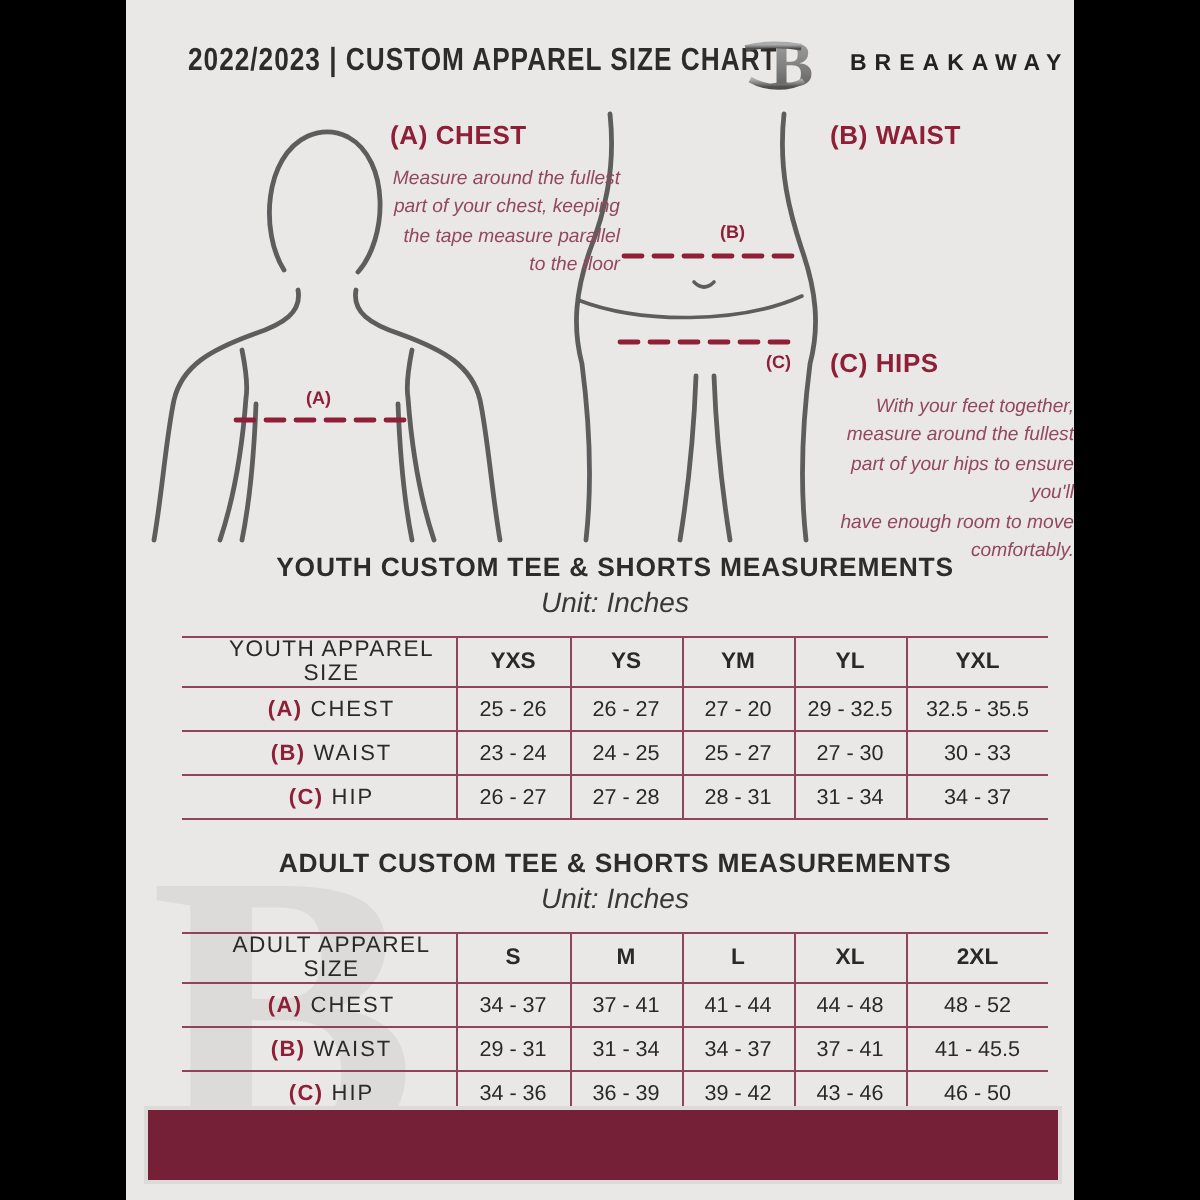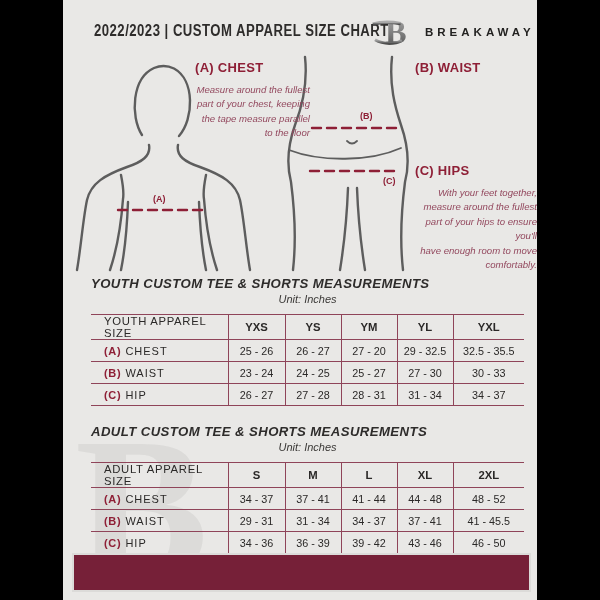--- a/index.html
+++ b/index.html
@@ -24,28 +24,28 @@
   .fig .thin{stroke-width:1.8;}
   .fig .dash{stroke:#8e1f36;stroke-width:2.4;stroke-dasharray:9 6;}
   .fig text{fill:#8e1f36;font-size:9px;font-weight:bold;font-family:"Liberation Sans",sans-serif;}
 
   .inst{position:absolute;z-index:1;}
   .inst h3{margin:0 0 8px 0;font-size:13px;font-weight:bold;color:#8e1f36;letter-spacing:.3px;}
   .inst p{margin:0;font-size:9.6px;font-style:italic;line-height:1.5;color:#93485e;white-space:pre-line;text-align:right;}
 
   
   .tbl-block{position:absolute;left:28px;width:433px;z-index:1;}
-  .tbl-title{font-size:13.2px;font-weight:bold;color:#2e2c2b;letter-spacing:.4px;font-style:italic;}
-  .tbl-unit{text-align:center;font-size:11px;font-style:italic;color:#3a3836;margin-top:2px;}
+  .tbl-title{text-align:center;font-size:13.2px;font-weight:bold;color:#2e2c2b;letter-spacing:.4px;}
+  .tbl-unit{text-align:center;font-size:14px;font-style:italic;color:#3a3836;margin-top:2px;}
   table{border-collapse:collapse;width:433px;table-layout:fixed;margin-top:9px;}
   td{height:21px;border-top:1.5px solid #8f4459;text-align:center;font-size:10.8px;color:#2b2928;
      padding:0;}
   tr:last-child td{border-bottom:1.5px solid #8f4459;}
   td:not(:first-child){border-left:1.5px solid #8f4459;}
-  td.lbl{text-align:left;padding-left:13px;letter-spacing:.7px;font-size:11px;color:#3b3938;}
+  td.lbl{text-align:center;padding-left:13px;letter-spacing:.7px;font-size:11px;color:#3b3938;}
   tr.head td{font-weight:bold;font-size:11.3px;color:#2b2928;}
   tr.head td.lbl{font-weight:normal;}
   .pre{color:#8e1f36;font-weight:bold;margin-right:4px;}
   .rowlbl{letter-spacing:1px;color:#2b2928;}
 
   
   .footer-bar{position:absolute;left:9px;top:553px;width:459px;height:39px;background:#762038;
               border:2px solid #dcdbd9;box-sizing:border-box;z-index:1;}
 </style>
 </head>
@@ -98,21 +98,21 @@
       <text x="103" y="129">(C)</text>
     </svg>
 
     <div class="inst" style="left:132px;top:60px;width:115px">
       <h3>(A) CHEST</h3>
       <p>Measure around the fullest part of your chest, keeping the tape measure parallel to the floor</p>
     </div>
     <div class="inst" style="left:352px;top:60px;width:118px">
       <h3>(B) WAIST</h3>
     </div>
-    <div class="inst" style="left:352px;top:163px;width:122px">
+    <div class="inst" style="left:352px;top:174px;width:122px">
       <h3>(C) HIPS</h3>
       <p>With your feet together, measure around the fullest part of your hips to ensure you'll
 have enough room to move comfortably.</p>
     </div>
 
     <div class="tbl-block" style="top:276px">
       <div class="tbl-title">YOUTH CUSTOM TEE &amp; SHORTS MEASUREMENTS</div>
       <div class="tbl-unit">Unit: Inches</div>
       <table>
         <colgroup>

